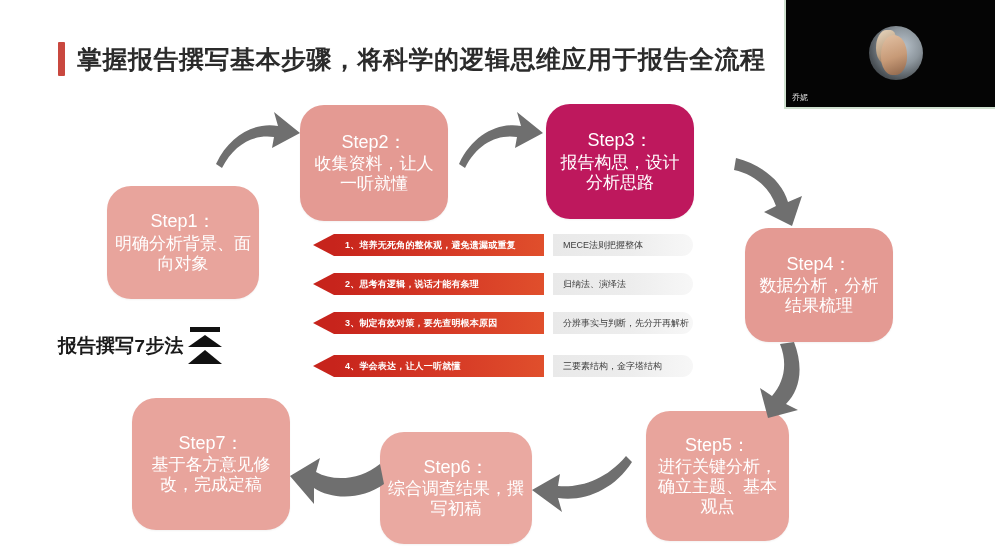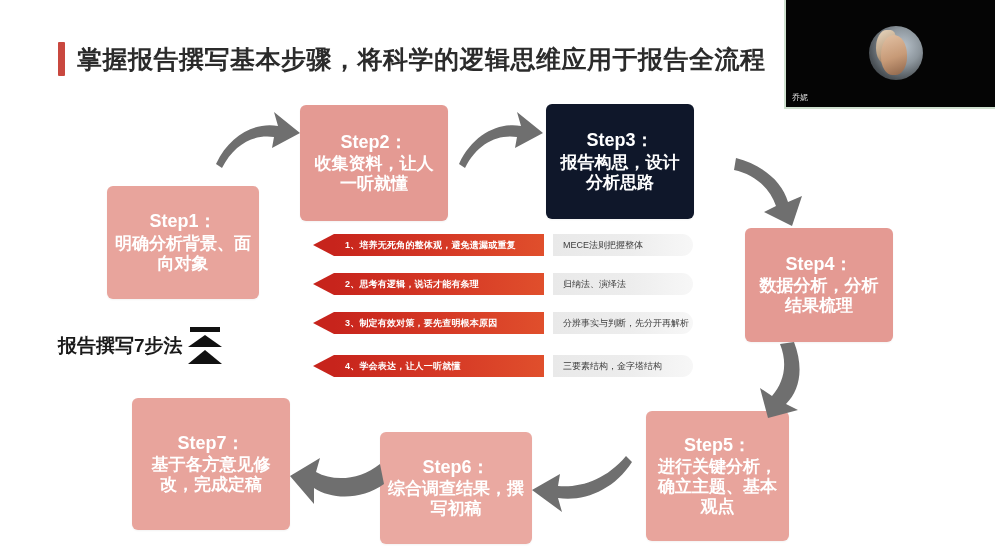--- a/index.html
+++ b/index.html
@@ -6,46 +6,46 @@
   body{width:995px;height:560px;overflow:hidden;
        font-family:"Liberation Sans","DejaVu Sans",sans-serif;}
   #stage{position:relative;width:995px;height:560px;background:#ffffff;}
 
   
   #title-bar{position:absolute;left:58px;top:42px;display:flex;align-items:center;gap:12px;}
   #title-accent{width:7px;height:34px;background:#c9483f;border-radius:1px;}
   #title-text{font-size:25px;font-weight:bold;color:#2b2b2b;letter-spacing:.5px;white-space:nowrap;}
 
   
-  .step{position:absolute;border-radius:6px;background:#e49a93;
+  .step{position:absolute;border-radius:24px;background:#e49a93;
         display:flex;flex-direction:column;align-items:center;justify-content:center;
         color:#ffffff;text-align:center;line-height:1.18;font-size:17px;
-        box-shadow:0 1px 2px rgba(0,0,0,.05);padding:3px 8px;box-sizing:border-box;font-weight:bold;}
+        box-shadow:0 1px 2px rgba(0,0,0,.05);padding:3px 8px;box-sizing:border-box;}
   .step .hd{font-size:18px;margin-bottom:1px;}
   .step .bd{font-size:17px;}
 
   #step1{left:107px;top:186px;width:152px;height:113px;background:#e8a49c;}
   #step2{left:300px;top:105px;width:148px;height:116px;background:#e49a93;}
-  #step3{left:546px;top:104px;width:148px;height:115px;background:#0f172a;}
+  #step3{left:546px;top:104px;width:148px;height:115px;background:#be185d;}
   #step4{left:745px;top:228px;width:148px;height:114px;background:#e49a93;}
   #step5{left:646px;top:411px;width:143px;height:130px;background:#e8a49c;}
   #step6{left:380px;top:432px;width:152px;height:112px;background:#eaa9a1;}
   #step7{left:132px;top:398px;width:158px;height:132px;background:#e8a49c;}
 
   
   .arrow{position:absolute;}
   #arrow-1-2{left:212px;top:108px;width:90px;height:66px;}
   #arrow-2-3{left:455px;top:108px;width:92px;height:68px;}
   #arrow-3-4{left:730px;top:150px;width:80px;height:80px;}
   #arrow-4-5{left:742px;top:338px;width:80px;height:84px;}
   #arrow-5-6{left:528px;top:450px;width:110px;height:70px;}
   #arrow-6-7{left:288px;top:444px;width:100px;height:72px;}
 
   
-  #seven-label{position:absolute;left:58px;top:326px;display:flex;align-items:center;gap:3px;}
+  #seven-label{position:absolute;left:58px;top:326px;display:flex;align-items:center;gap:3px;font-family:Liberation Mono, monospace;}
   #seven-text{font-size:19px;font-weight:bold;color:#1a1a1a;white-space:nowrap;}
   #seven-icon{width:38px;height:40px;}
 
   
   .row{position:absolute;left:313px;height:22px;display:flex;align-items:stretch;}
   #row0{top:234px;} #row1{top:273px;} #row2{top:312px;} #row3{top:355px;}
   .row .chev{width:21px;height:22px;flex:none;}
   .row .redbar{width:210px;background:linear-gradient(90deg,#c7241c 0%,#d63a26 55%,#e04f2c 100%);
                display:flex;align-items:center;padding-left:11px;box-sizing:border-box;}
   .row .redbar span{color:#ffffff;font-size:9px;font-weight:bold;letter-spacing:.2px;white-space:nowrap;}

